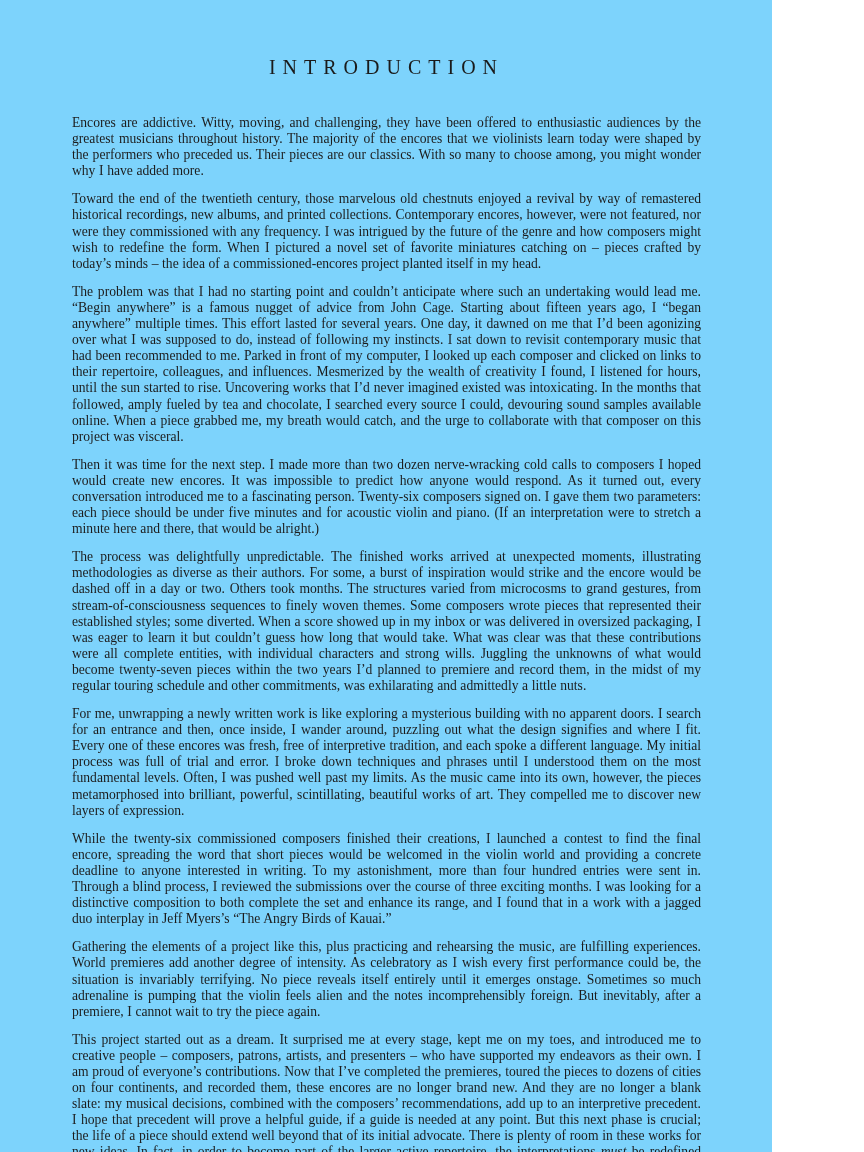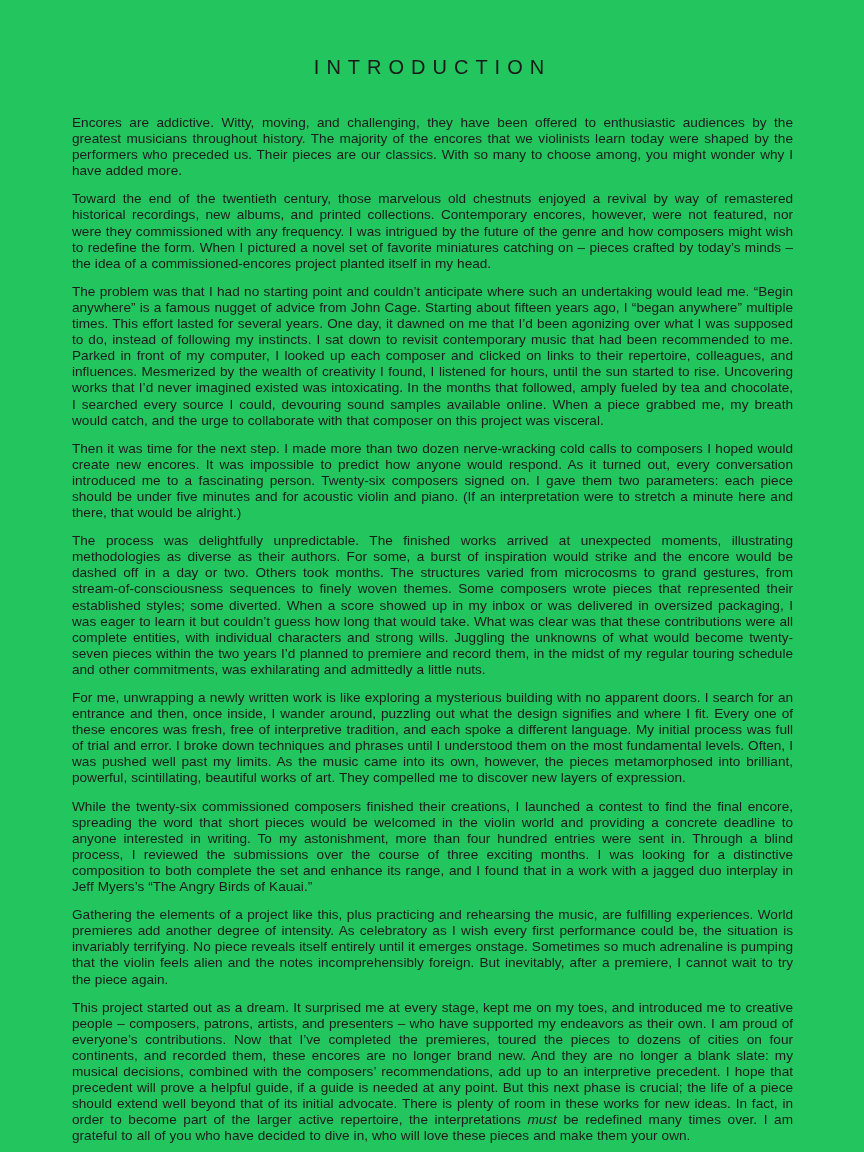--- a/index.html
+++ b/index.html
@@ -2,26 +2,26 @@
 <html><head>
 <meta charset="utf-8">
 <style>
   html, body {
     margin: 0;
     padding: 0;
     background: #ffffff;
   }
   .page {
     position: relative;
-    width: 864px;
+    width: 772px;
     height: 1152px;
-    background: #22c55e;
+    background: #7dd3fc;
     box-sizing: border-box;
     padding: 56px 71px 0 72px;
-    font-family: Liberation Sans, sans-serif;
+    font-family: Liberation Serif, serif;
     color: #1c1c1c;
   }
   .doc-title {
     font-size: 20px;
     font-weight: normal;
     letter-spacing: 7px;
     text-align: center;
     margin: 0 0 36px 0;
     color: #1a1a1a;
   }

